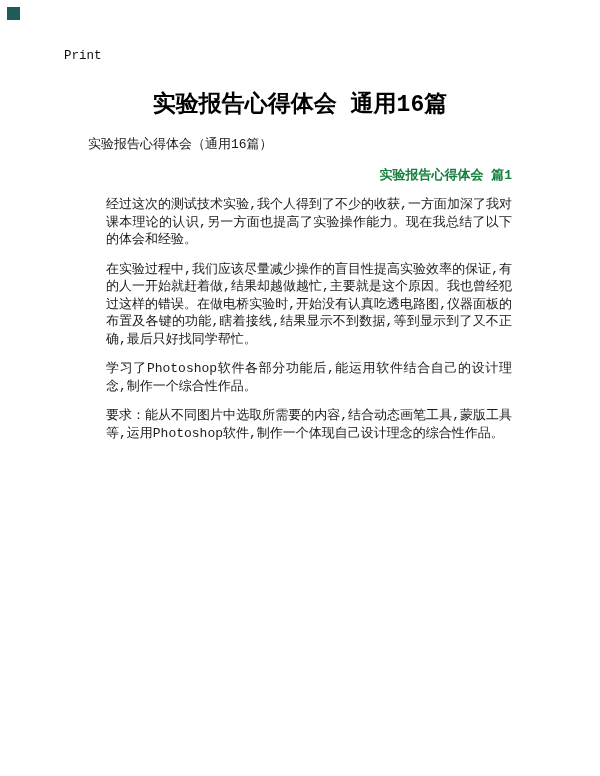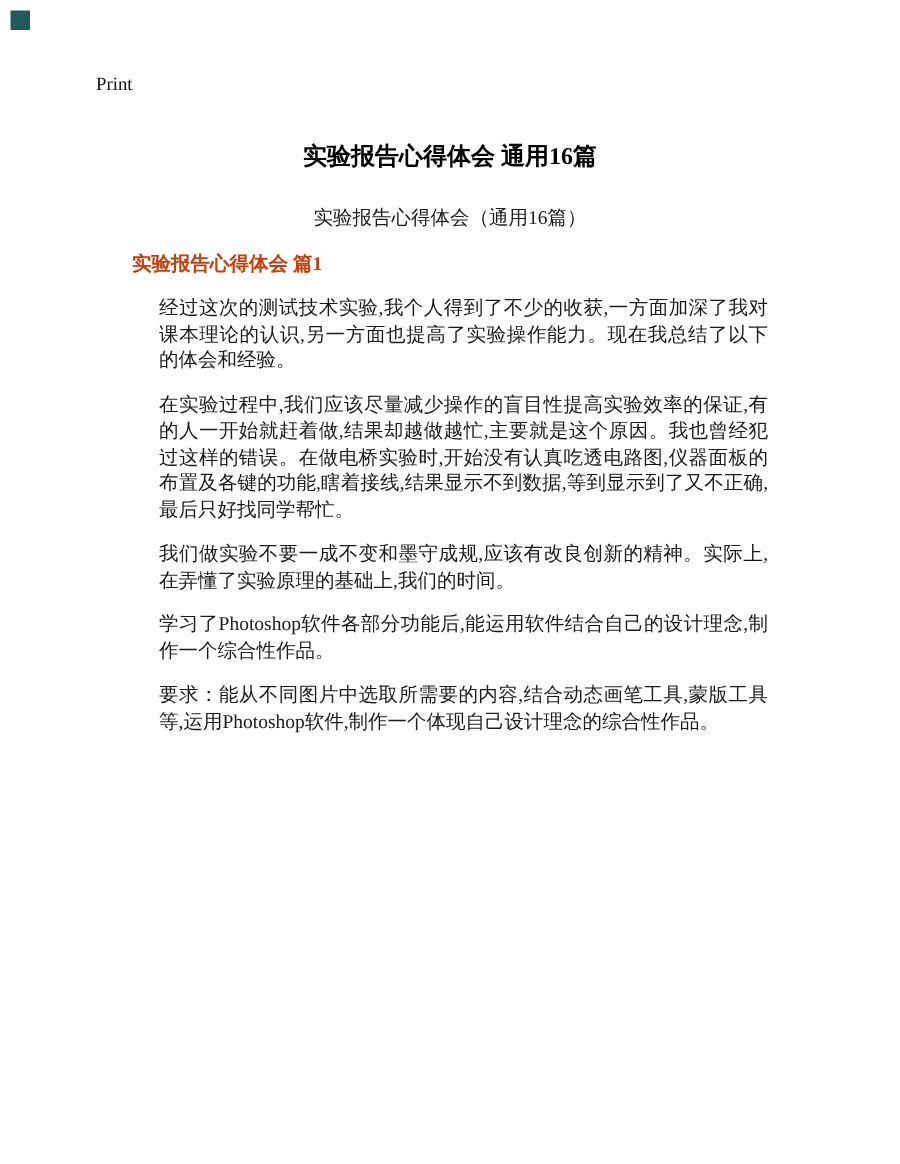--- a/index.html
+++ b/index.html
@@ -6,21 +6,21 @@
     margin: 0;
     padding: 0;
     background: #ffffff;
   }
   .page {
     position: relative;
     width: 600px;
     height: 776px;
     background: #ffffff;
     overflow: hidden;
-    font-family: Liberation Serif, serif;
+    font-family: Liberation Mono, monospace;
     color: #1a1a1a;
   }
   .corner-icon {
     position: absolute;
     top: 7px;
     left: 7px;
     width: 13px;
     height: 13px;
     background: #1e5b59;
   }
@@ -34,38 +34,38 @@
   }
   .content {
     position: absolute;
     left: 88px;
     top: 94px;
     width: 424px;
   }
   .doc-title {
     text-align: center;
     font-weight: bold;
-    font-size: 16px;
+    font-size: 23px;
     line-height: 22px;
     margin: 0 0 20px 0;
     color: #000000;
   }
   .block-subtitle {
     font-size: 13px;
     line-height: 17px;
     margin: 0 0 8px 0;
-    text-align: center;
+    text-align: left;
   }
   .block-heading {
     font-size: 13px;
     line-height: 17px;
     font-weight: bold;
-    color: #c2410c;
+    color: #15803d;
     margin: 14px 0 12px 0;
-    text-align: left;
+    text-align: right;
   }
   .block-paragraph {
     font-size: 13px;
     line-height: 17.5px;
     margin: 0 0 12px 18px;
     text-align: justify;
     text-justify: inter-ideograph;
   }
 </style>
 </head>
@@ -78,18 +78,17 @@
   <div class="print-label">Print</div>
 
   <div class="content">
 
     <h1 class="doc-title">实验报告心得体会 通用16篇</h1>
 
     <div class="block-subtitle">实验报告心得体会（通用16篇）</div>
     <div class="block-heading">实验报告心得体会 篇1</div>
     <div class="block-paragraph">经过这次的测试技术实验,我个人得到了不少的收获,一方面加深了我对课本理论的认识,另一方面也提高了实验操作能力。现在我总结了以下的体会和经验。</div>
     <div class="block-paragraph">在实验过程中,我们应该尽量减少操作的盲目性提高实验效率的保证,有的人一开始就赶着做,结果却越做越忙,主要就是这个原因。我也曾经犯过这样的错误。在做电桥实验时,开始没有认真吃透电路图,仪器面板的布置及各键的功能,瞎着接线,结果显示不到数据,等到显示到了又不正确,最后只好找同学帮忙。</div>
-    <div class="block-paragraph">我们做实验不要一成不变和墨守成规,应该有改良创新的精神。实际上,在弄懂了实验原理的基础上,我们的时间。</div>
     <div class="block-paragraph">学习了Photoshop软件各部分功能后,能运用软件结合自己的设计理念,制作一个综合性作品。</div>
     <div class="block-paragraph">要求：能从不同图片中选取所需要的内容,结合动态画笔工具,蒙版工具等,运用Photoshop软件,制作一个体现自己设计理念的综合性作品。</div>
 
   </div>
 </div>
 
 </body></html>

